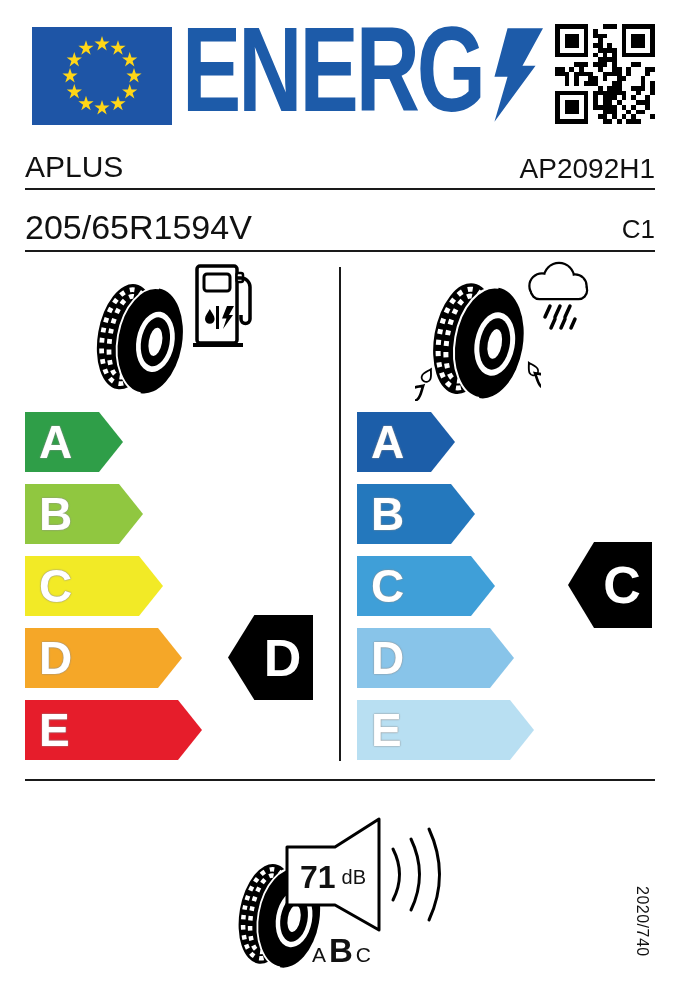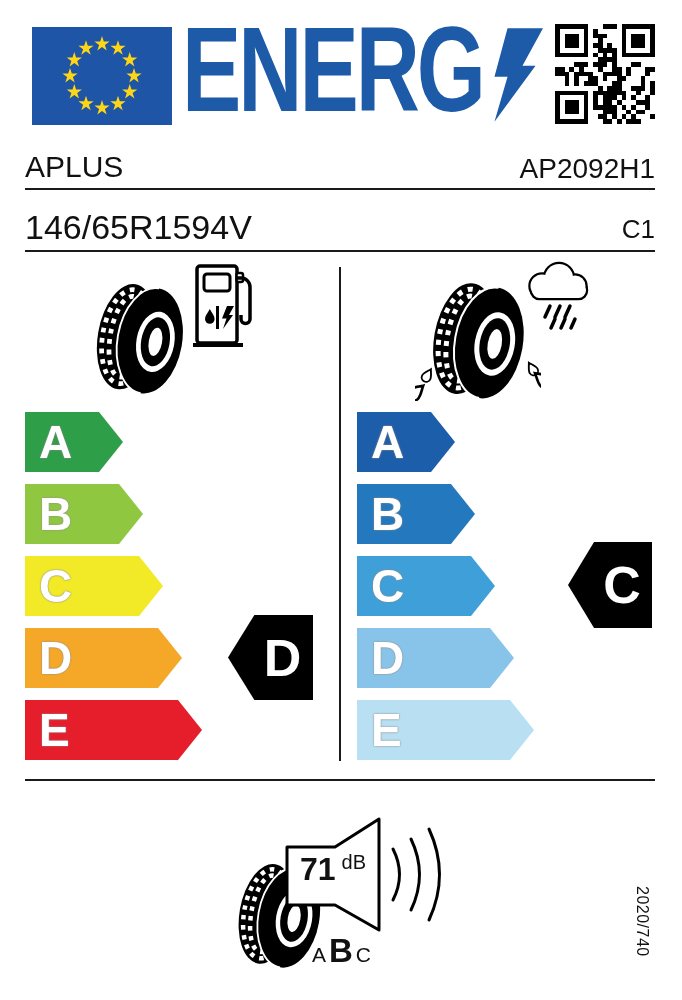--- a/index.html
+++ b/index.html
@@ -27,21 +27,21 @@
          filter:drop-shadow(0 0 0.7px rgba(0,0,0,.5));}
   .arrow span{font-size:46px;font-weight:bold;color:#fff;line-height:1;
               text-shadow:0 0 2px #8f8f8f,0 0 1px #8f8f8f;}
   .w1{width:98px}.w2{width:118px}.w3{width:138px}.w4{width:157px}.w5{width:177px}
   .tag{position:absolute;background:#000;color:#fff;display:flex;align-items:center;
        justify-content:center;box-sizing:border-box;padding-left:24px;
        font-weight:bold;font-size:52px;
        clip-path:polygon(31% 0,100% 0,100% 100%,31% 100%,0 50%);}
   
   .dbtext{position:absolute;left:287px;top:851px;width:92px;height:52px;display:flex;
-          justify-content:center;gap:6px;}
+          align-items:center;justify-content:center;gap:6px;}
   .db-val{font-size:32px;font-weight:bold;}
   .db-unit{font-size:20px;}
   .abc{position:absolute;left:312px;top:934px;display:flex;align-items:baseline;gap:3px;}
   .abc span{font-size:21px;line-height:1;}
   .abc span.on{font-size:33px;font-weight:bold;}
   .reg{position:absolute;left:633px;top:886px;writing-mode:vertical-rl;
        font-size:16px;letter-spacing:.5px;color:#111;}
   svg{display:block;}
 </style>
 </head>
@@ -230,21 +230,21 @@
       <rect x="15" y="1" width="5" height="5" fill="#fff"></rect>
       <rect x="16" y="2" width="3" height="3" fill="#000"></rect>
       <rect x="0" y="14" width="7" height="7" fill="#000"></rect>
       <rect x="1" y="15" width="5" height="5" fill="#fff"></rect>
       <rect x="2" y="16" width="3" height="3" fill="#000"></rect>
     </svg>
 
   <div class="brand">APLUS</div>
   <div class="model">AP2092H1</div>
   <div class="hline" style="top:188px"></div>
-  <div class="size">146/65R1594V</div>
+  <div class="size">205/65R1594V</div>
   <div class="tclass">C1</div>
   <div class="hline" style="top:250px"></div>
   <div class="vline"></div>
 
   <svg class="abs" style="left:92px;top:282px" width="95" height="114" viewBox="0 0 100 120">
       <use href="#tire-sym"></use>
     </svg>
 
   <svg class="abs" style="left:191px;top:263px" width="66" height="84" viewBox="0 0 64 84">
     <path d="M1 82 H51" stroke="#000" stroke-width="4" fill="none"></path>

